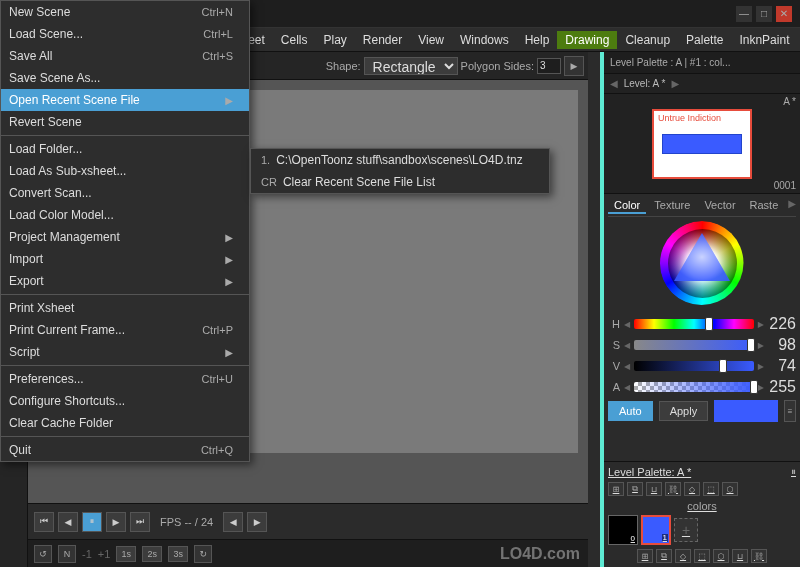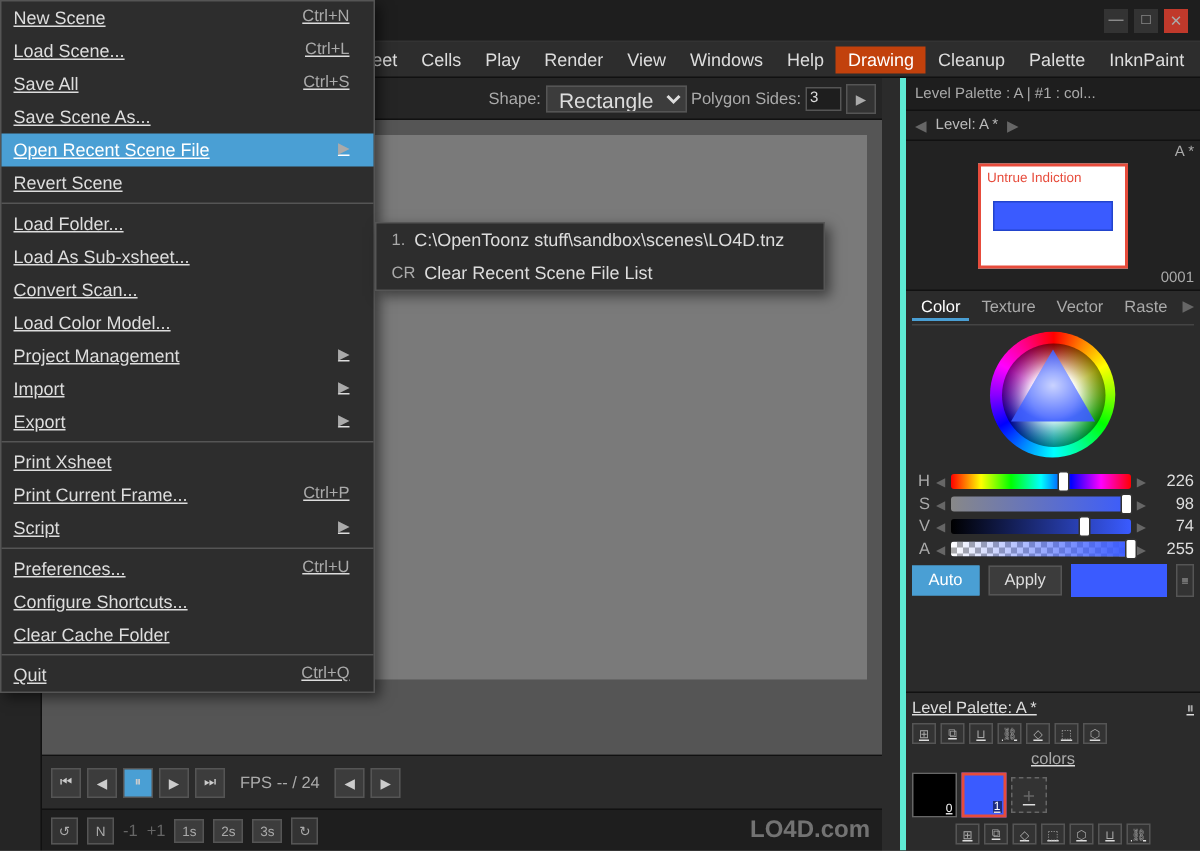--- a/index.html
+++ b/index.html
@@ -59,21 +59,21 @@
       cursor: pointer;
       color: #ddd;
       font-size: 12px;
       white-space: nowrap;
     }
     .menu-item:hover, .menu-item.active {
       background: #4a9fd4;
       color: #fff;
     }
     .menu-item.drawing-tab {
-      background: #c2410c;
+      background: #4d7c0f;
       color: #fff;
     }
 
     
     .main-layout {
       display: flex;
       height: calc(567px - 52px);
     }
 
     
@@ -294,21 +294,21 @@
       top: -2px;
       width: 8px;
       height: 14px;
       background: #fff;
       border: 1px solid #333;
       border-radius: 2px;
     }
     .slider-value {
       width: 28px;
       text-align: right;
-      font-size: 11px;
+      font-size: 16px;
       color: #ddd;
     }
     .slider-arrow {
       color: #666;
       font-size: 8px;
       cursor: pointer;
     }
 
     
     .color-buttons {
@@ -473,27 +473,26 @@
       left: 0;
       width: 250px;
       background: #2d2d2d;
       border: 1px solid #555;
       z-index: 200;
       pointer-events: all;
       box-shadow: 3px 3px 8px rgba(0,0,0,0.5);
     }
     .file-menu-item {
       display: flex;
-      align-items: flex-start;
+      align-items: center;
       justify-content: space-between;
       padding: 4px 16px 4px 8px;
       cursor: pointer;
       color: #ddd;
       font-size: 12px;
-      text-decoration: underline;
     }
     .file-menu-item.active { background: #4a9fd4; color: #fff; gap: 35px; }
     .file-menu-item.separator { height: 1px; background: #555; padding: 0; margin: 2px 0; }
     .file-menu-item .shortcut { color: #aaa; font-size: 11px; }
     .file-menu-arrow { color: #aaa; font-size: 10px; }
 
     
     .submenu {
       position: absolute;
       left: 250px;

